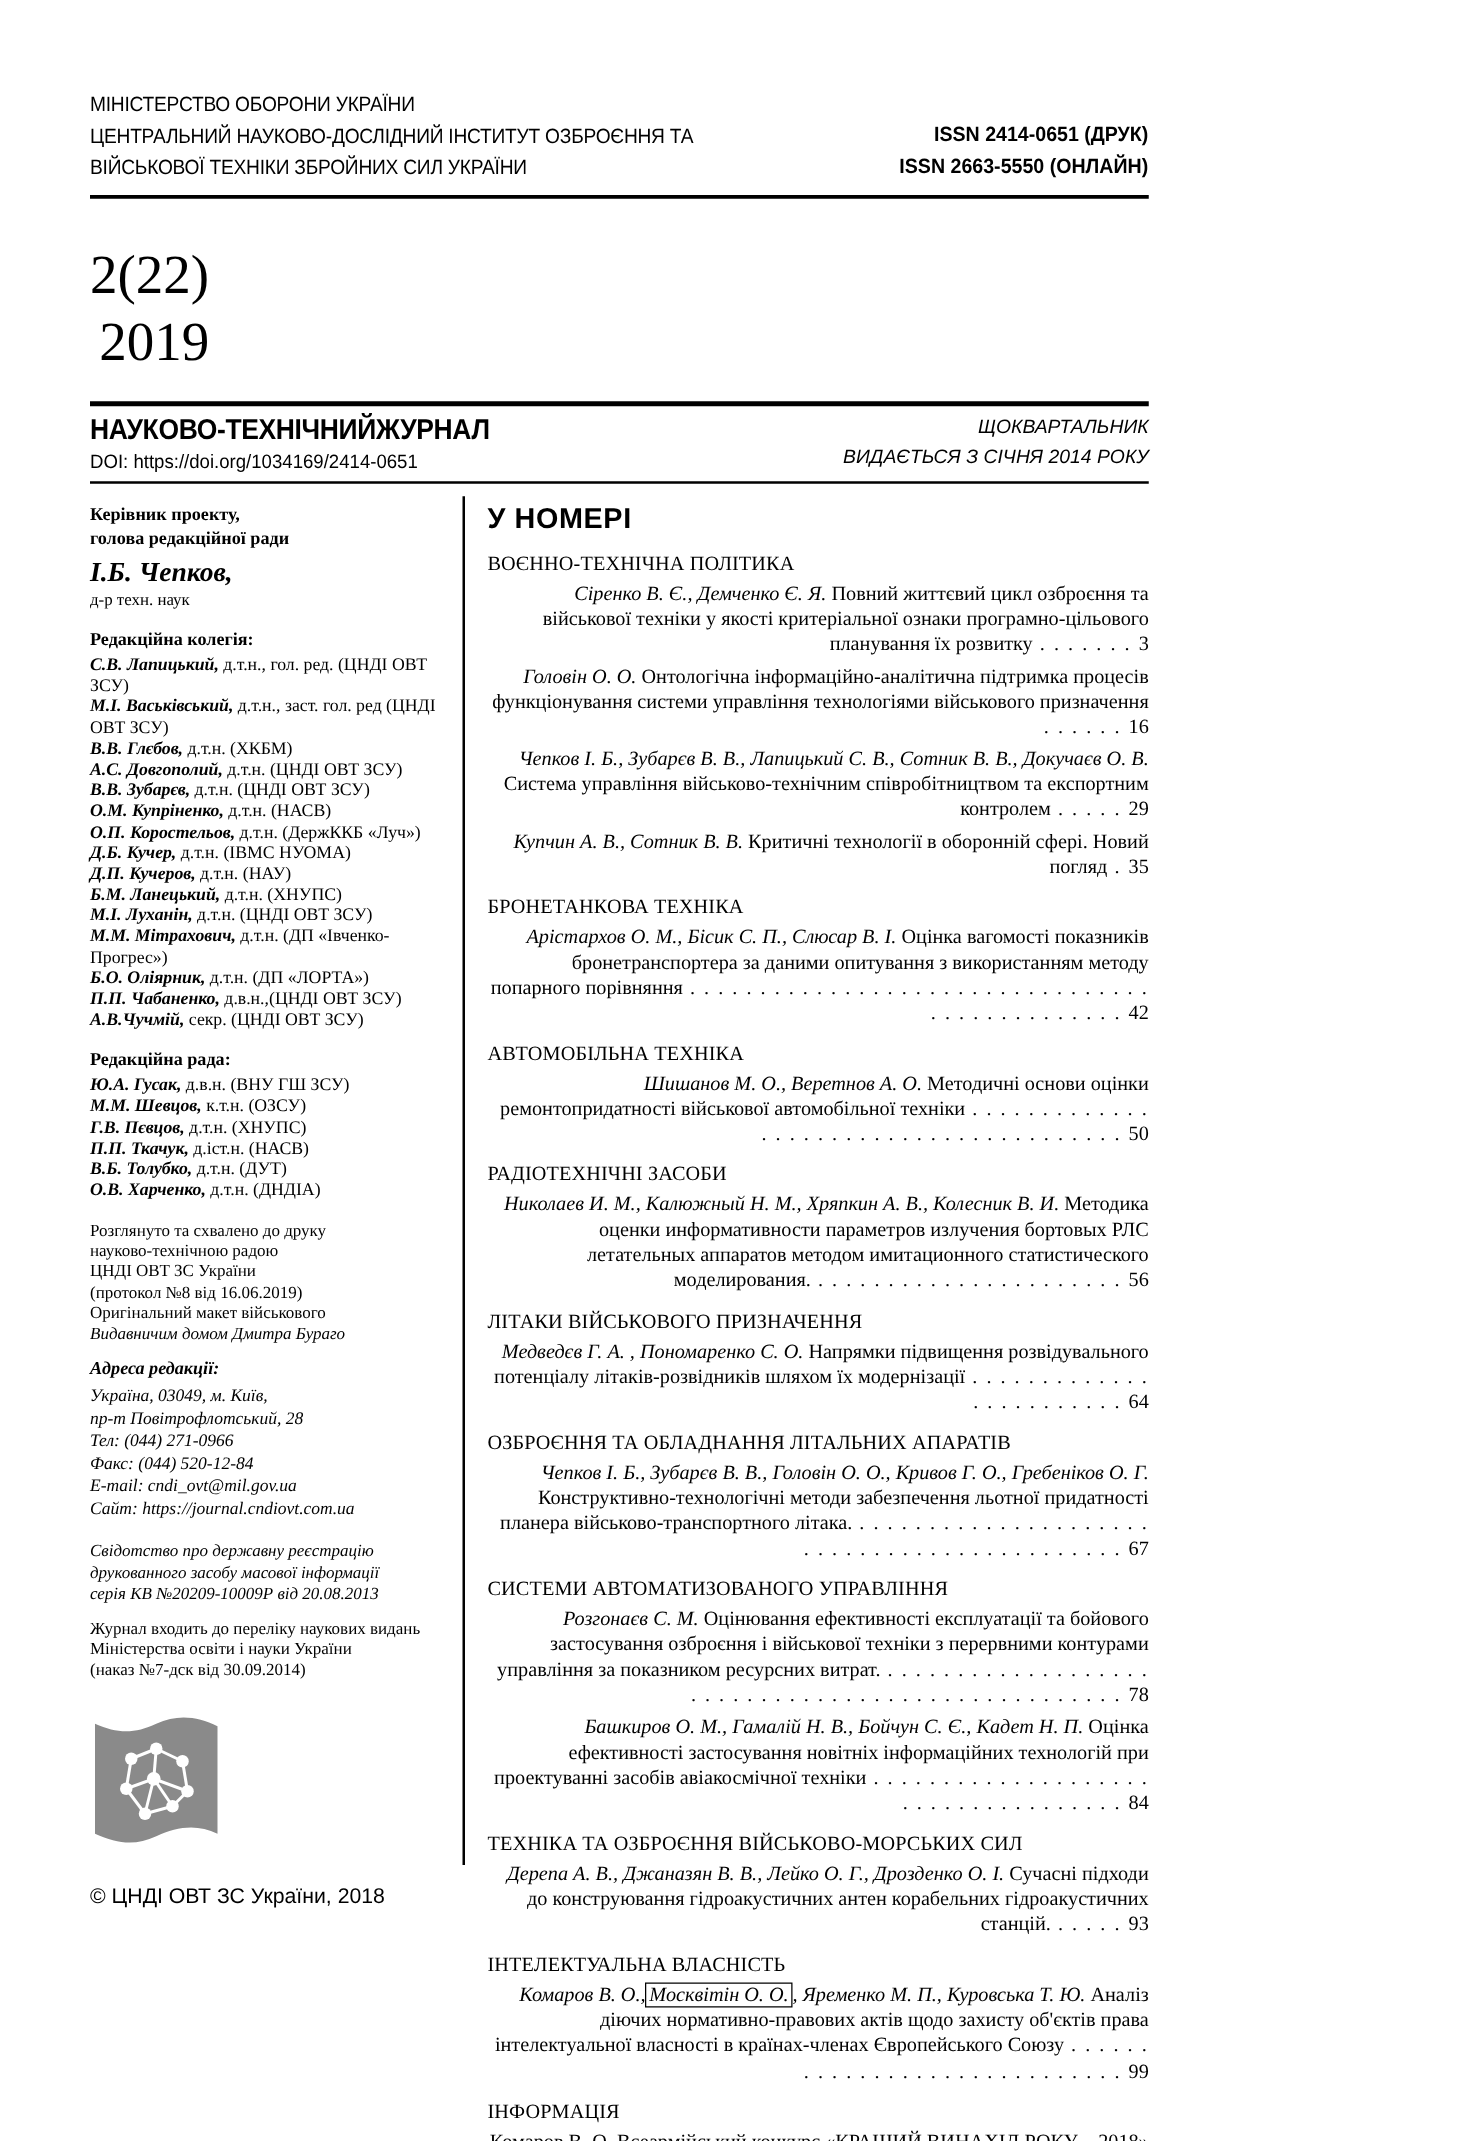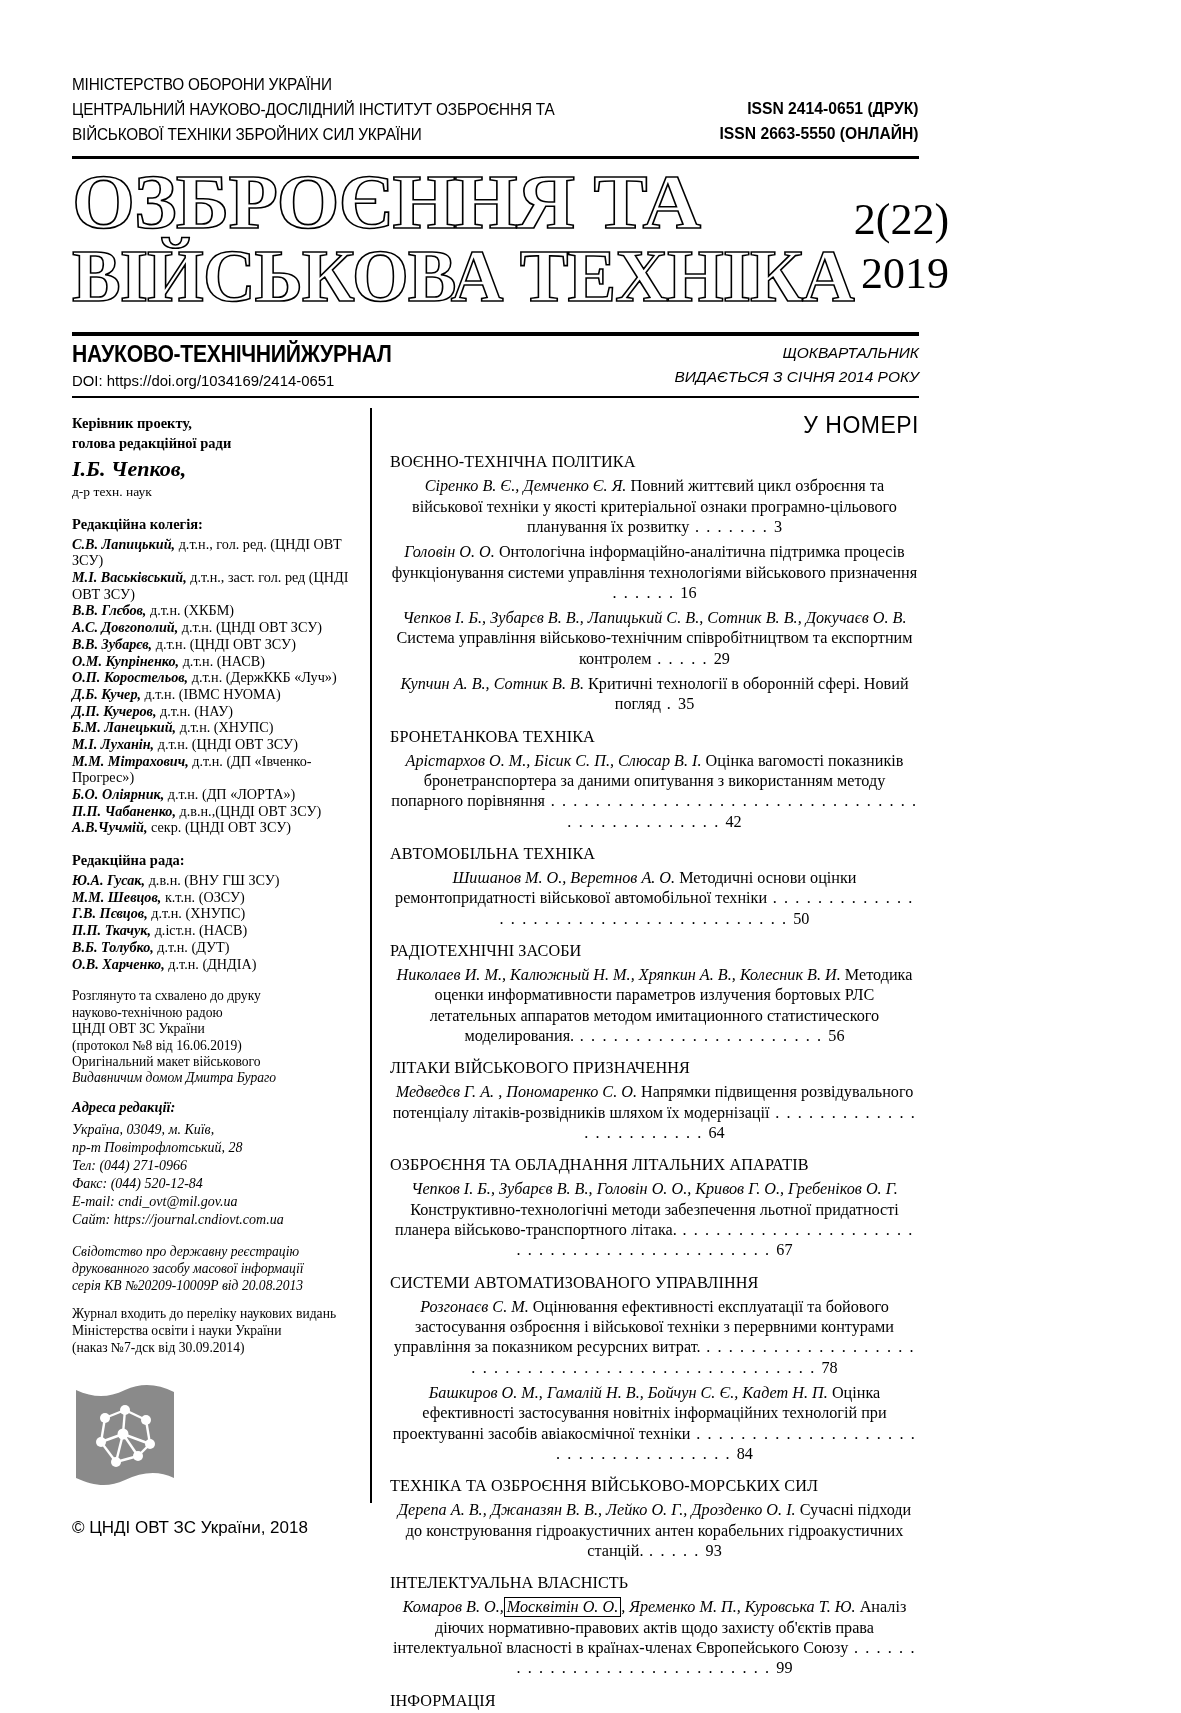--- a/index.html
+++ b/index.html
@@ -231,40 +231,40 @@
   }
   .copyright {
     font-family: "Liberation Sans", "DejaVu Sans", sans-serif;
     font-size: 17px;
     margin-top: 30px;
     white-space: nowrap;
   }
 
   
   .toc-title {
-    text-align: right;
-    font-family: "Liberation Sans", "DejaVu Sans", sans-serif;
-    font-weight: normal;
+    text-align: left;
+    font-family: "Liberation Sans", "DejaVu Sans", sans-serif;
+    font-weight: bold;
     font-size: 23px;
     letter-spacing: 0.5px;
     margin-top: 4px;
     margin-bottom: 14px;
   }
   .toc-section {
     font-size: 16.2px;
     letter-spacing: 0.1px;
     margin-top: 13px;
     margin-bottom: 4px;
   }
   .toc-section:first-of-type { margin-top: 0; }
   .entry {
     font-size: 16.2px;
     line-height: 1.255;
     margin-bottom: 5px;
-    text-align: center;
+    text-align: right;
   }
   .entry .auth {
     font-style: italic;
   }
   .entry .ttl { }
   .leader {
     letter-spacing: 1.6px;
   }
   .pg {
     white-space: nowrap;
@@ -294,24 +294,20 @@
     </div>
     <div class="issn-block">
       <div>ISSN 2414-0651 (ДРУК)</div>
       <div>ISSN 2663-5550 (ОНЛАЙН)</div>
     </div>
   </div>
 
   <div class="rule-thick"></div>
 
   <div class="title-row">
-    <div class="journal-title">
-      <div class="jt-line1">ОЗБРОЄННЯ ТА</div>
-      <div class="jt-line2">ВІЙСЬКОВА ТЕХНІКА</div>
-    </div>
     <div class="issue-block">
       <div>2(22)</div>
       <div>2019</div>
     </div>
   </div>
 
   <div class="rule-thick2"></div>
 
   <div class="subhead-row">
     <div>

